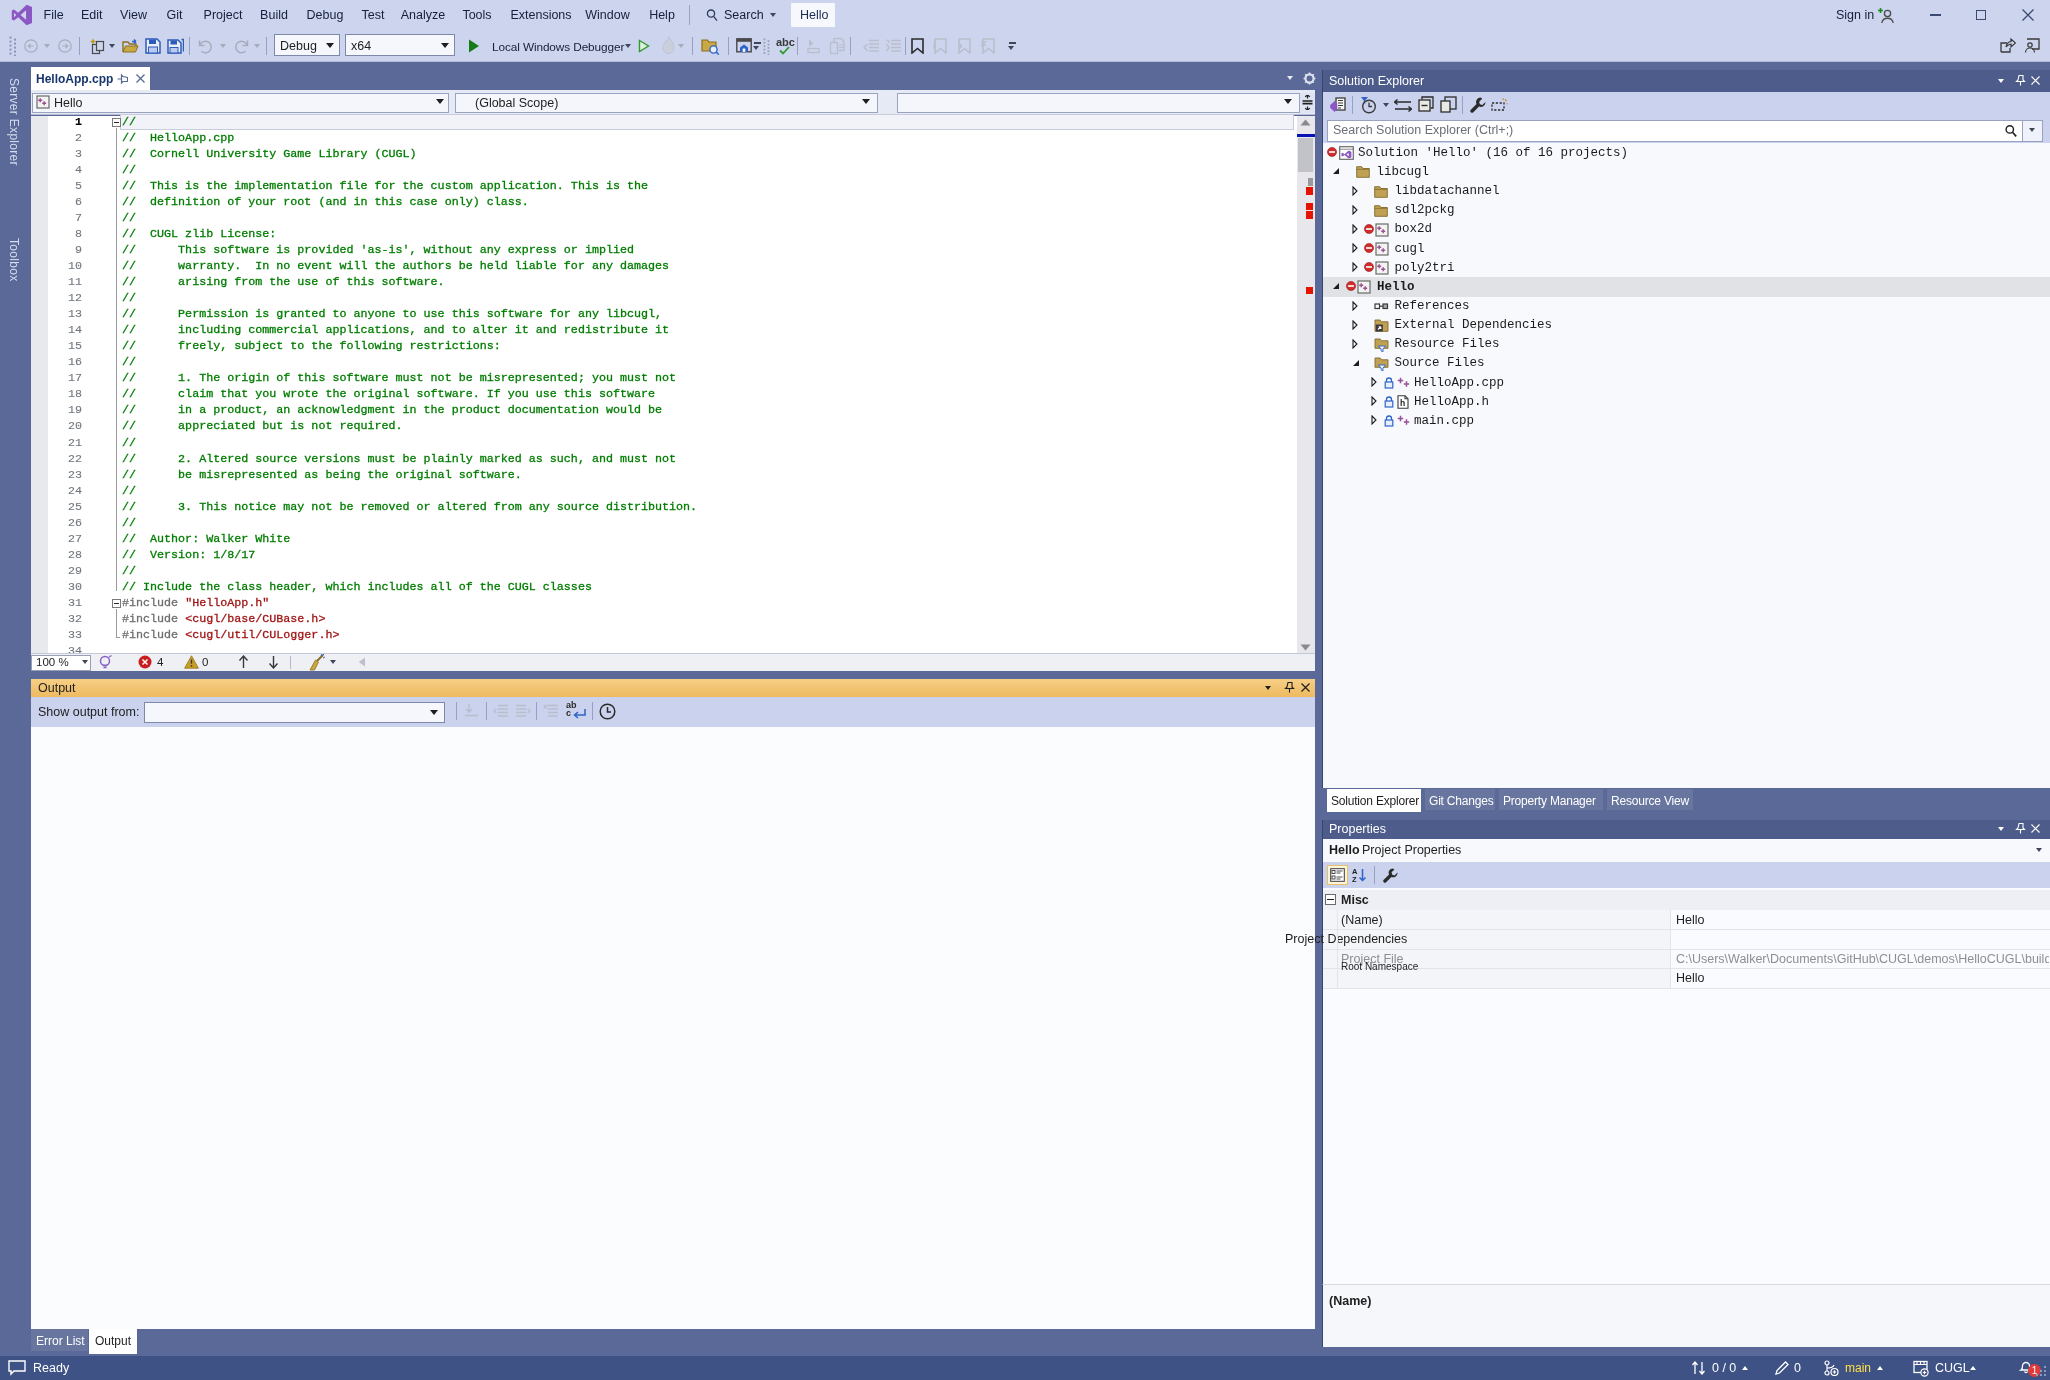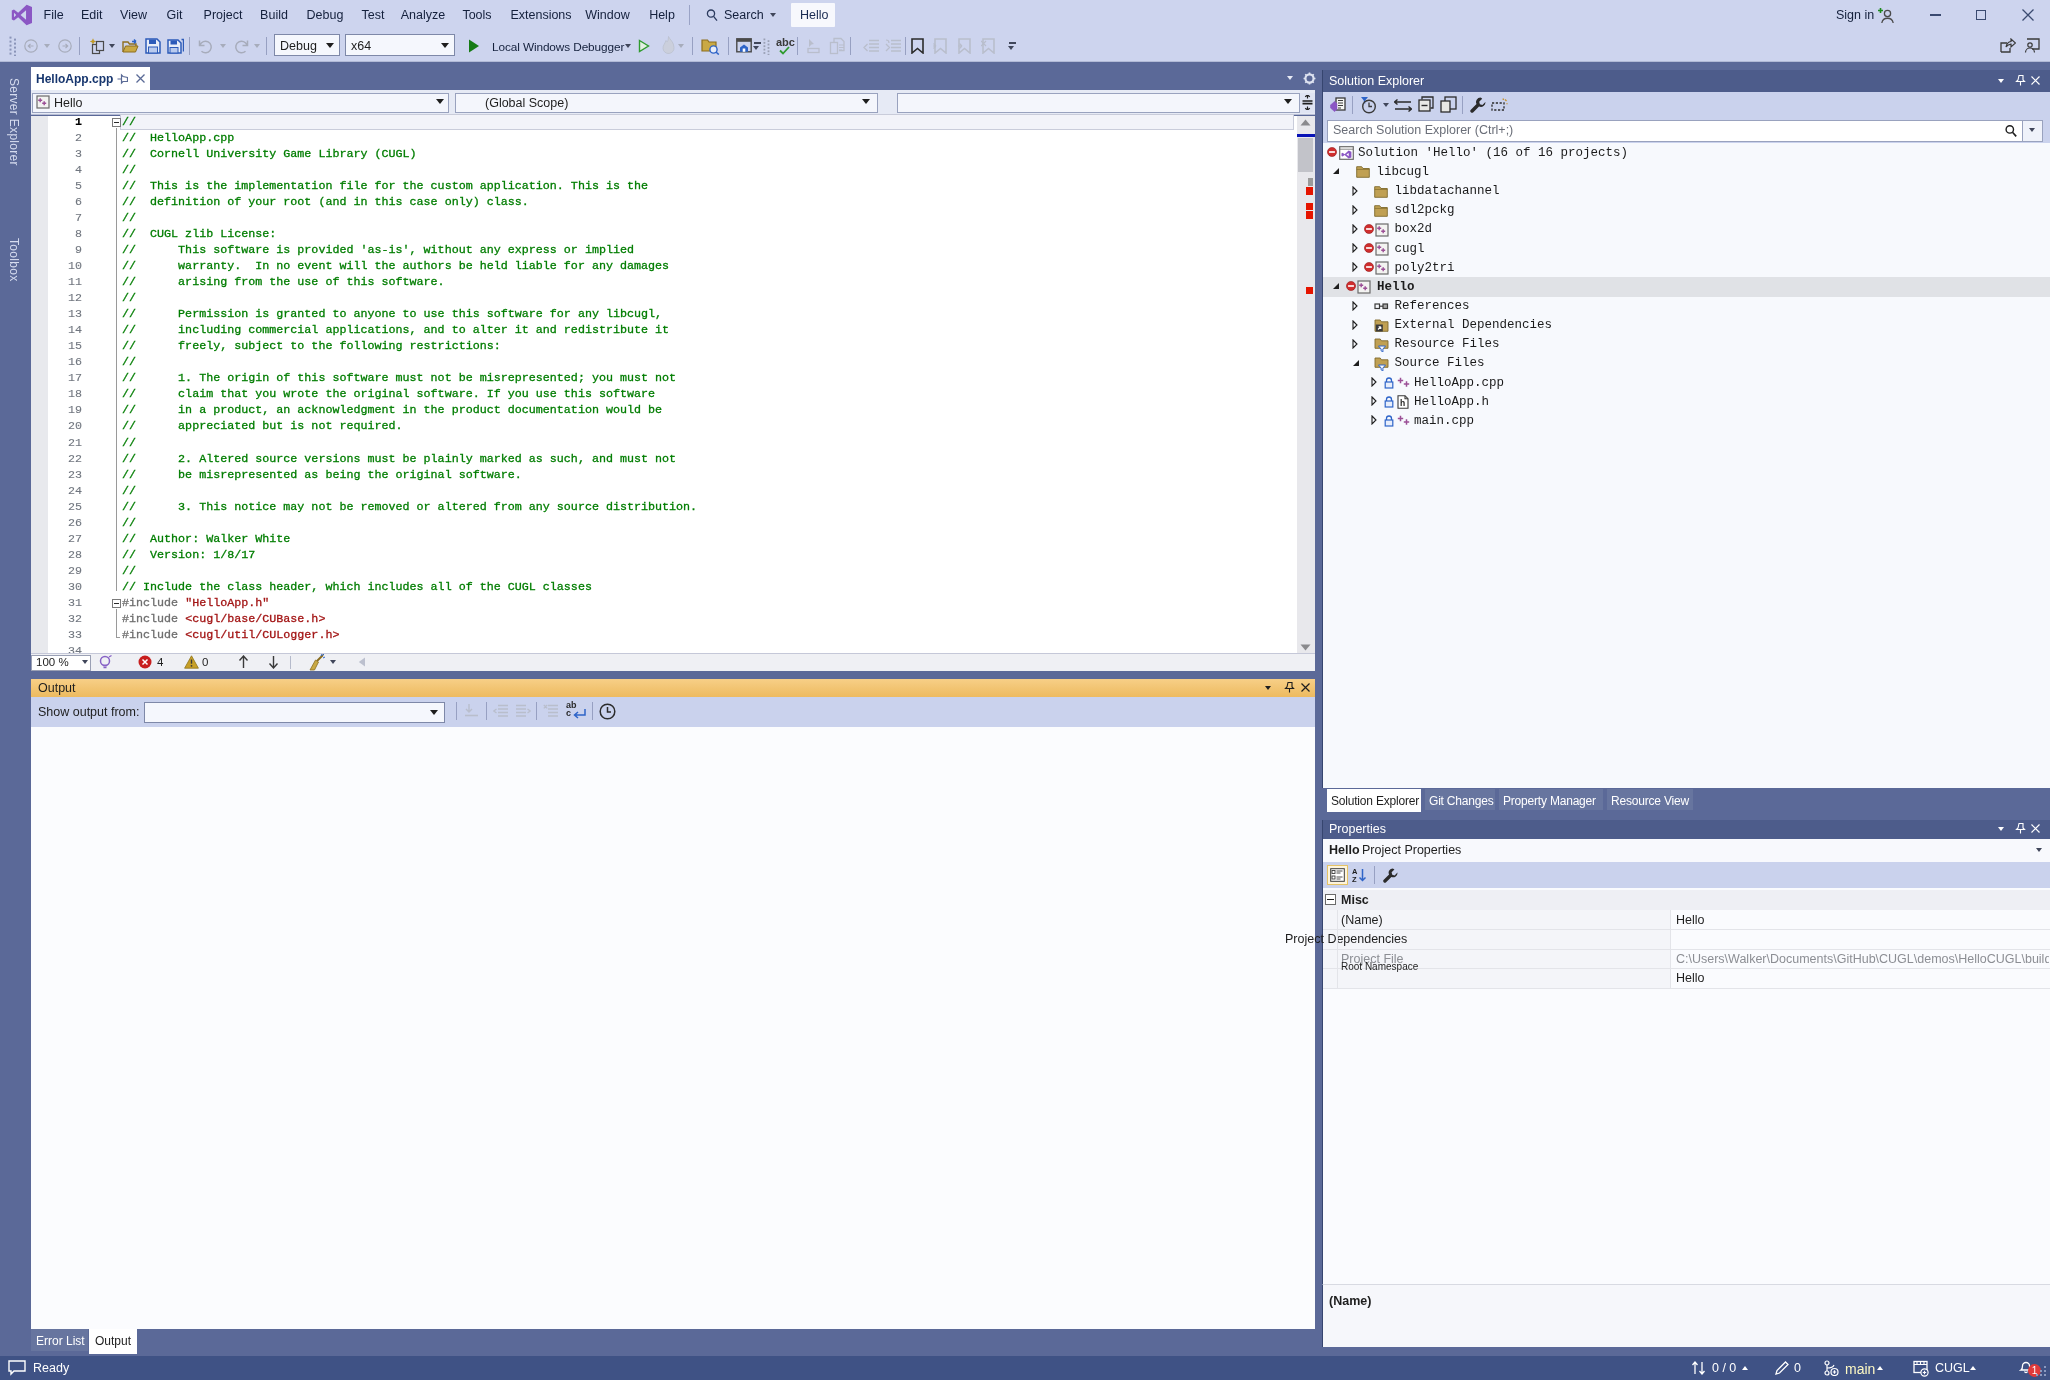--- a/index.html
+++ b/index.html
@@ -237,21 +237,21 @@
     </svg>
 <div class="navbar"></div>
 <div class="ncombo" style="left:32px;width:417px"></div>
 <svg class="abs" style="left:36px;top:95px" width="14" height="14" viewBox="0 0 14 14">
       <rect x="1" y="1" width="12" height="12" fill="#F3F3F1" stroke="#6a6a6a" stroke-width="1.2"></rect>
       <path d="M4.2 3.2 v4 M2.2 5.2 h4 M8.2 6.2 v4 M6.2 8.2 h4" stroke="#9B4F96" stroke-width="1.4"></path>
     </svg>
 <div class="abs" style="left:54px;top:95.5px;font-size:12.5px">Hello</div>
 <div class="caret" style="left:436px;top:99px;border-top-width:5px"></div>
 <div class="ncombo" style="left:455px;width:423px"></div>
-<div class="abs" style="left:485px;top:95.5px;font-size:12.5px">(Global Scope)</div>
+<div class="abs" style="left:475px;top:95.5px;font-size:12.5px">(Global Scope)</div>
 <div class="caret" style="left:862px;top:99px"></div>
 <div class="ncombo" style="left:897px;width:403px"></div>
 <div class="caret" style="left:1284px;top:99px"></div>
 <div class="abs" style="left:1300px;top:92.5px;width:15px;height:20px;background:#DFE4F3"></div>
 <svg class="abs" style="left:1302px;top:95px" width="11" height="15" viewBox="0 0 11 15">
       <path d="M5.5 0.5 v3 M5.5 11.5 v3 M3.2 1.8 L5.5 0 L7.8 1.8 M3.2 13.2 L5.5 15 L7.8 13.2" stroke="#1e1e1e" stroke-width="1.2" fill="none"></path>
       <path d="M0.5 6 h10 M0.5 8.6 h10" stroke="#1e1e1e" stroke-width="1.6"></path>
     </svg>
 <div class="abs" style="left:31px;top:116px;width:1284px;height:537px;background:#FFFFFF"></div>
 <div class="abs" style="left:31px;top:116px;width:17px;height:537px;background:#E8E9ED"></div>
@@ -439,21 +439,21 @@
     </svg>
 <div class="abs" style="left:1794px;top:1361px;font-size:12.5px;color:#fff">0</div>
 <svg class="abs" style="left:1823px;top:1360px" width="16" height="16" viewBox="0 0 16 16">
       <circle cx="4" cy="3" r="2" fill="none" stroke="#fff" stroke-width="1.2"></circle>
       <circle cx="4" cy="13" r="2" fill="none" stroke="#fff" stroke-width="1.2"></circle>
       <path d="M4 5 v6" stroke="#fff" stroke-width="1.2"></path>
       <path d="M4 8 q6 0 7 -3" stroke="#fff" stroke-width="1.2" fill="none"></path>
       <circle cx="11.5" cy="12" r="3.5" fill="#3F5285" stroke="#fff" stroke-width="1.2"></circle>
       <path d="M11.5 10.3 v3.4 M9.8 12 h3.4" stroke="#fff" stroke-width="1.2"></path>
     </svg>
-<div class="abs" style="left:1845px;top:1361px;font-size:14px;color:#fef9c3">main</div>
+<div class="abs" style="left:1845px;top:1361px;font-size:12px;color:#fde047">main</div>
 <div class="caretsm" style="left:1877px;top:1366px;border-top-color:#fff;transform:rotate(180deg)"></div>
 <svg class="abs" style="left:1913px;top:1360px" width="17" height="17" viewBox="0 0 17 17">
       <rect x="1" y="1.5" width="13" height="11" fill="none" stroke="#fff" stroke-width="1.3"></rect>
       <path d="M1 4.5 h13 M4 1.5 v3 M7.5 1.5 v3 M11 1.5 v3" stroke="#fff" stroke-width="1.1"></path>
       <circle cx="11.5" cy="12.5" r="3.6" fill="#3F5285" stroke="#fff" stroke-width="1.2"></circle>
       <path d="M11.5 10.8 v3.4 M9.8 12.5 h3.4" stroke="#fff" stroke-width="1.2"></path>
     </svg>
 <div class="abs" style="left:1935px;top:1361px;font-size:12.5px;color:#fff">CUGL</div>
 <div class="caretsm" style="left:1970px;top:1366px;border-top-color:#fff;transform:rotate(180deg)"></div>
 <svg class="abs" style="left:2019px;top:1359px" width="14" height="15" viewBox="0 0 14 15">

